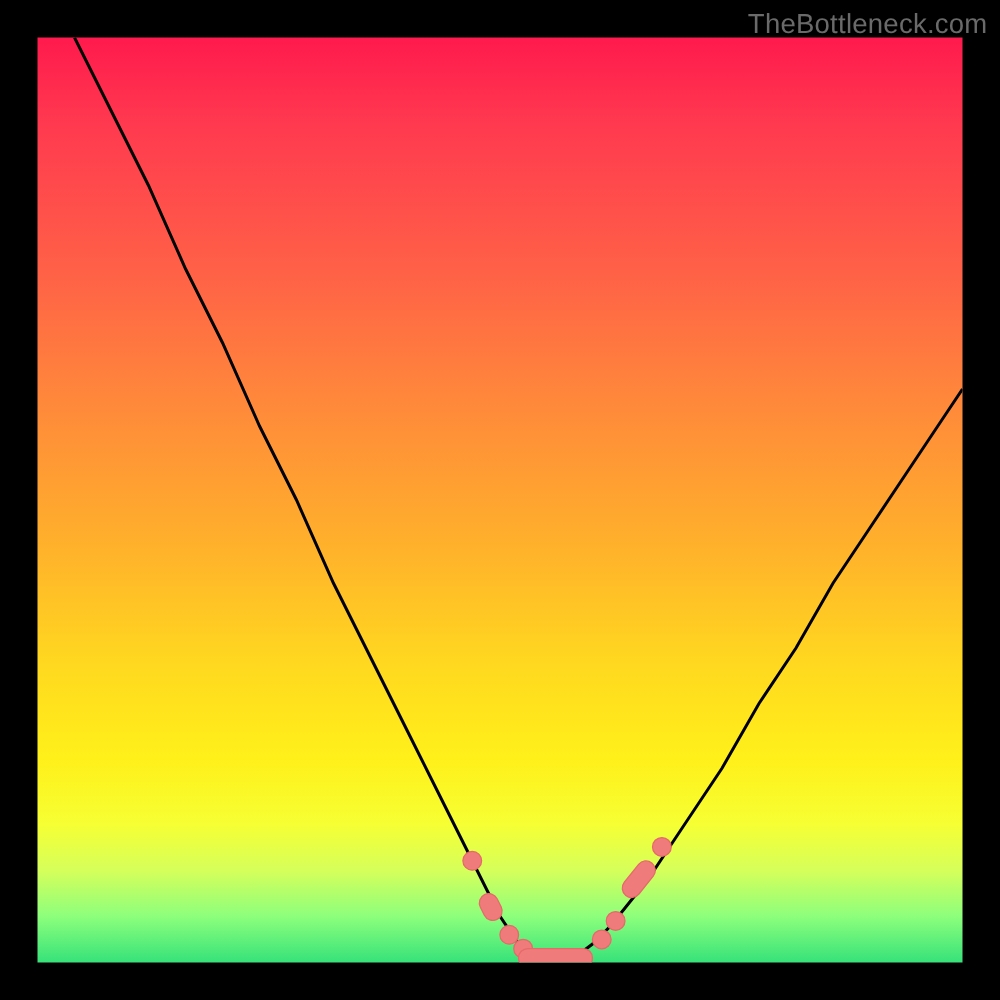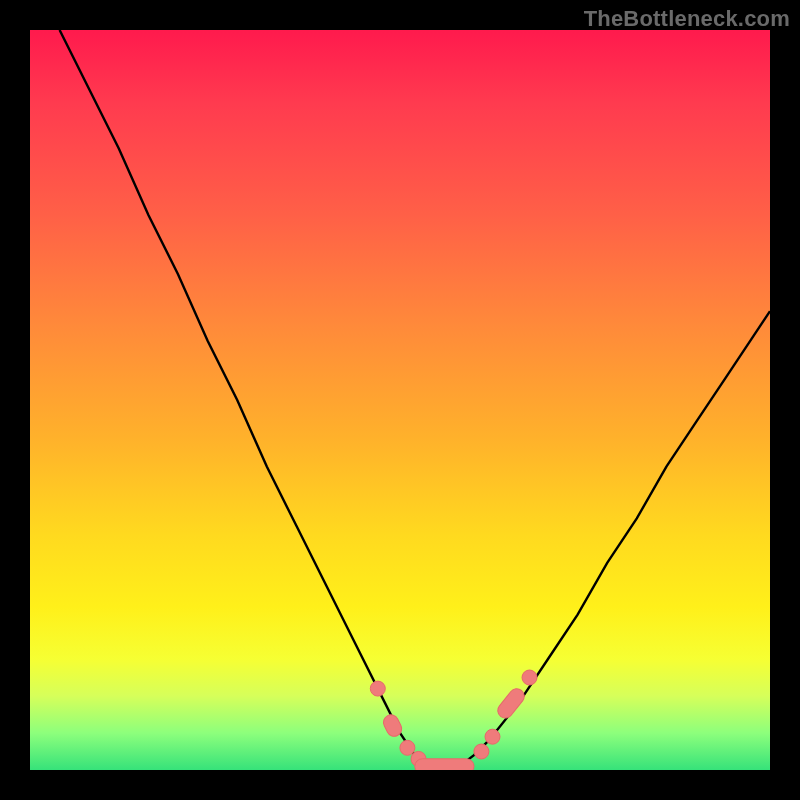--- a/index.html
+++ b/index.html
@@ -11,21 +11,20 @@
     overflow: hidden;
     font-family: Arial, Helvetica, sans-serif;
   }
   .frame {
     position: absolute;
     left: 0;
     top: 0;
     width: 800px;
     height: 725px;
     background: #000;
-    font-weight: bold;
   }
   .plot {
     position: absolute;
     left: 30px;
     top: 30px;
     width: 740px;
     height: 740px;
     
     background: linear-gradient(
       to bottom,

